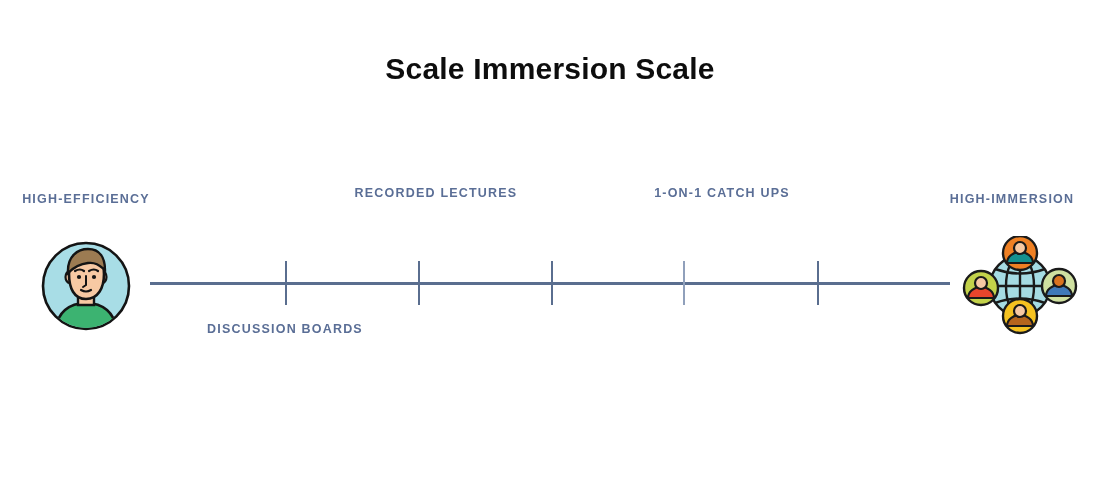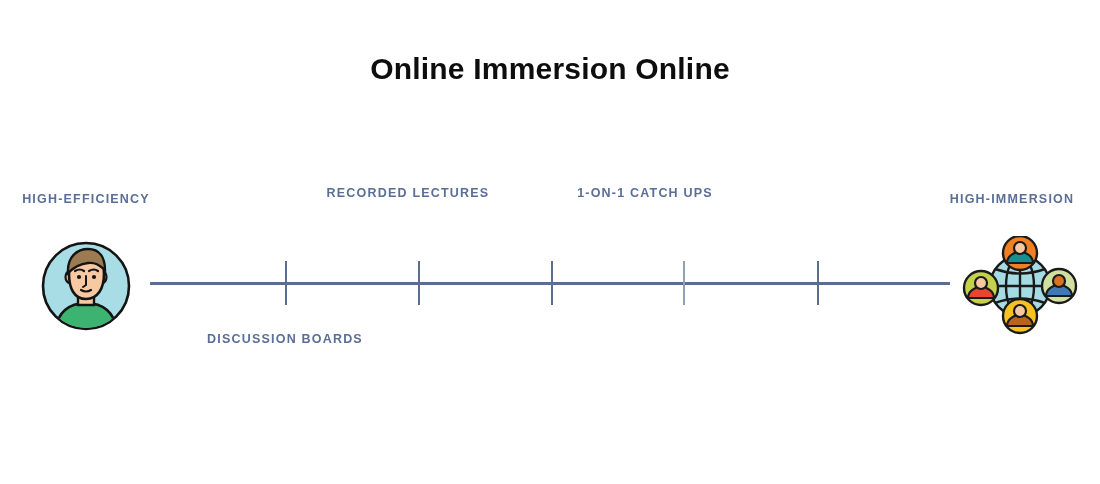--- a/index.html
+++ b/index.html
@@ -60,21 +60,21 @@
     margin-left: -85px;
     text-align: center;
     font-size: 12.5px;
     font-weight: bold;
     letter-spacing: 1.2px;
     line-height: 18px;
     color: #5a6e96;
     text-transform: uppercase;
   }
   .tick-label.above { bottom: 282px; }
-  .tick-label.below { top: 330px; }
+  .tick-label.below { top: 320px; }
 
   
   .end-label {
     position: absolute;
     width: 200px;
     text-align: center;
     font-size: 12.5px;
     font-weight: bold;
     letter-spacing: 1.2px;
     line-height: 18px;
@@ -96,36 +96,36 @@
     position: absolute;
     left: 962px;
     top: 236px;
     width: 116px;
     height: 100px;
   }
 </style>
 </head>
 <body>
 
-<div id="page-title">Online Immersion Online</div>
+<div id="page-title">Scale Immersion Scale</div>
 
 <div id="scale-wrap">
 
   <div id="axis-line"></div>
 
   <div class="tick" style="left:285px"></div>
   <div class="tick-label below" style="left:285px">DISCUSSION BOARDS</div>
 
   <div class="tick" style="left:418px"></div>
-  <div class="tick-label above" style="left:408px">RECORDED LECTURES</div>
+  <div class="tick-label above" style="left:436px">RECORDED LECTURES</div>
 
   <div class="tick" style="left:551px"></div>
 
   <div class="tick light" style="left:683px"></div>
-  <div class="tick-label above" style="left:645px">1-ON-1 CATCH UPS</div>
+  <div class="tick-label above" style="left:722px">1-ON-1 CATCH UPS</div>
 
   <div class="tick" style="left:817px"></div>
 
   <div class="end-label" id="label-left">HIGH-EFFICIENCY</div>
 
   <div id="icon-left">
     <svg viewBox="0 0 92 92" width="92" height="92">
       <circle cx="46" cy="46" r="43" fill="#a8dde6" stroke="#141414" stroke-width="2.6"></circle>
       <clipPath id="clipCircle">
           <circle cx="46" cy="46" r="42"></circle>

